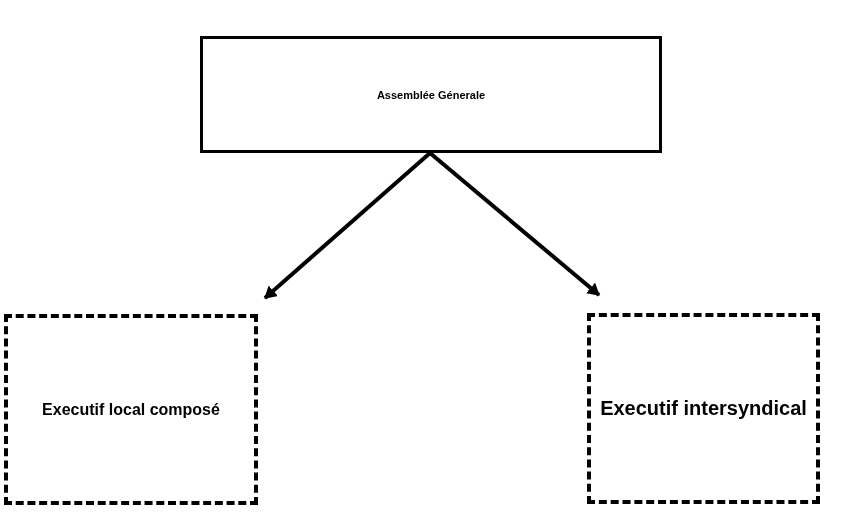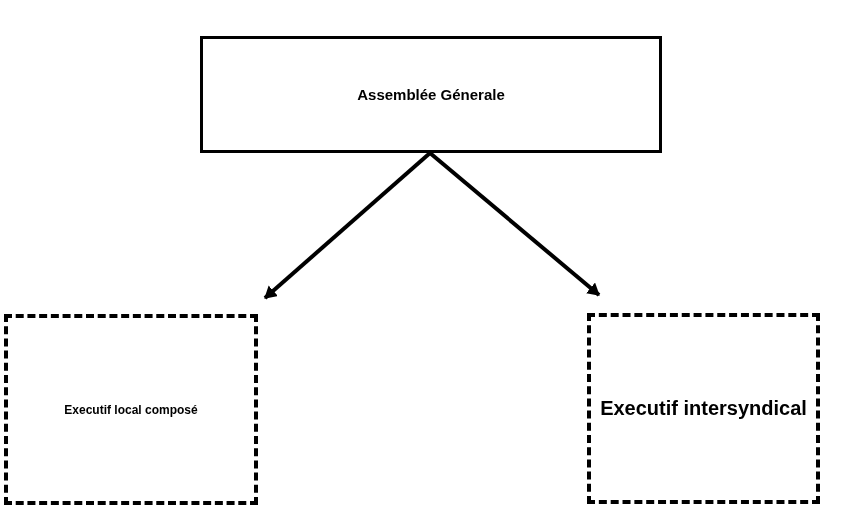--- a/index.html
+++ b/index.html
@@ -26,29 +26,29 @@
     font-weight: bold;
     color: #000000;
     background: #ffffff;
   }
   .box-top {
     left: 200px;
     top: 36px;
     width: 462px;
     height: 117px;
     border: 3px solid #000000;
-    font-size: 15px;
+    font-size: 11px;
   }
   .box-left {
     left: 4px;
     top: 314px;
     width: 254px;
     height: 191px;
     border: 4px dashed #000000;
-    font-size: 12px;
+    font-size: 16px;
     line-height: 24px;
     gap: 21px;
   }
   .box-right {
     left: 587px;
     top: 313px;
     width: 233px;
     height: 191px;
     border: 4px dashed #000000;
     font-size: 20px;

